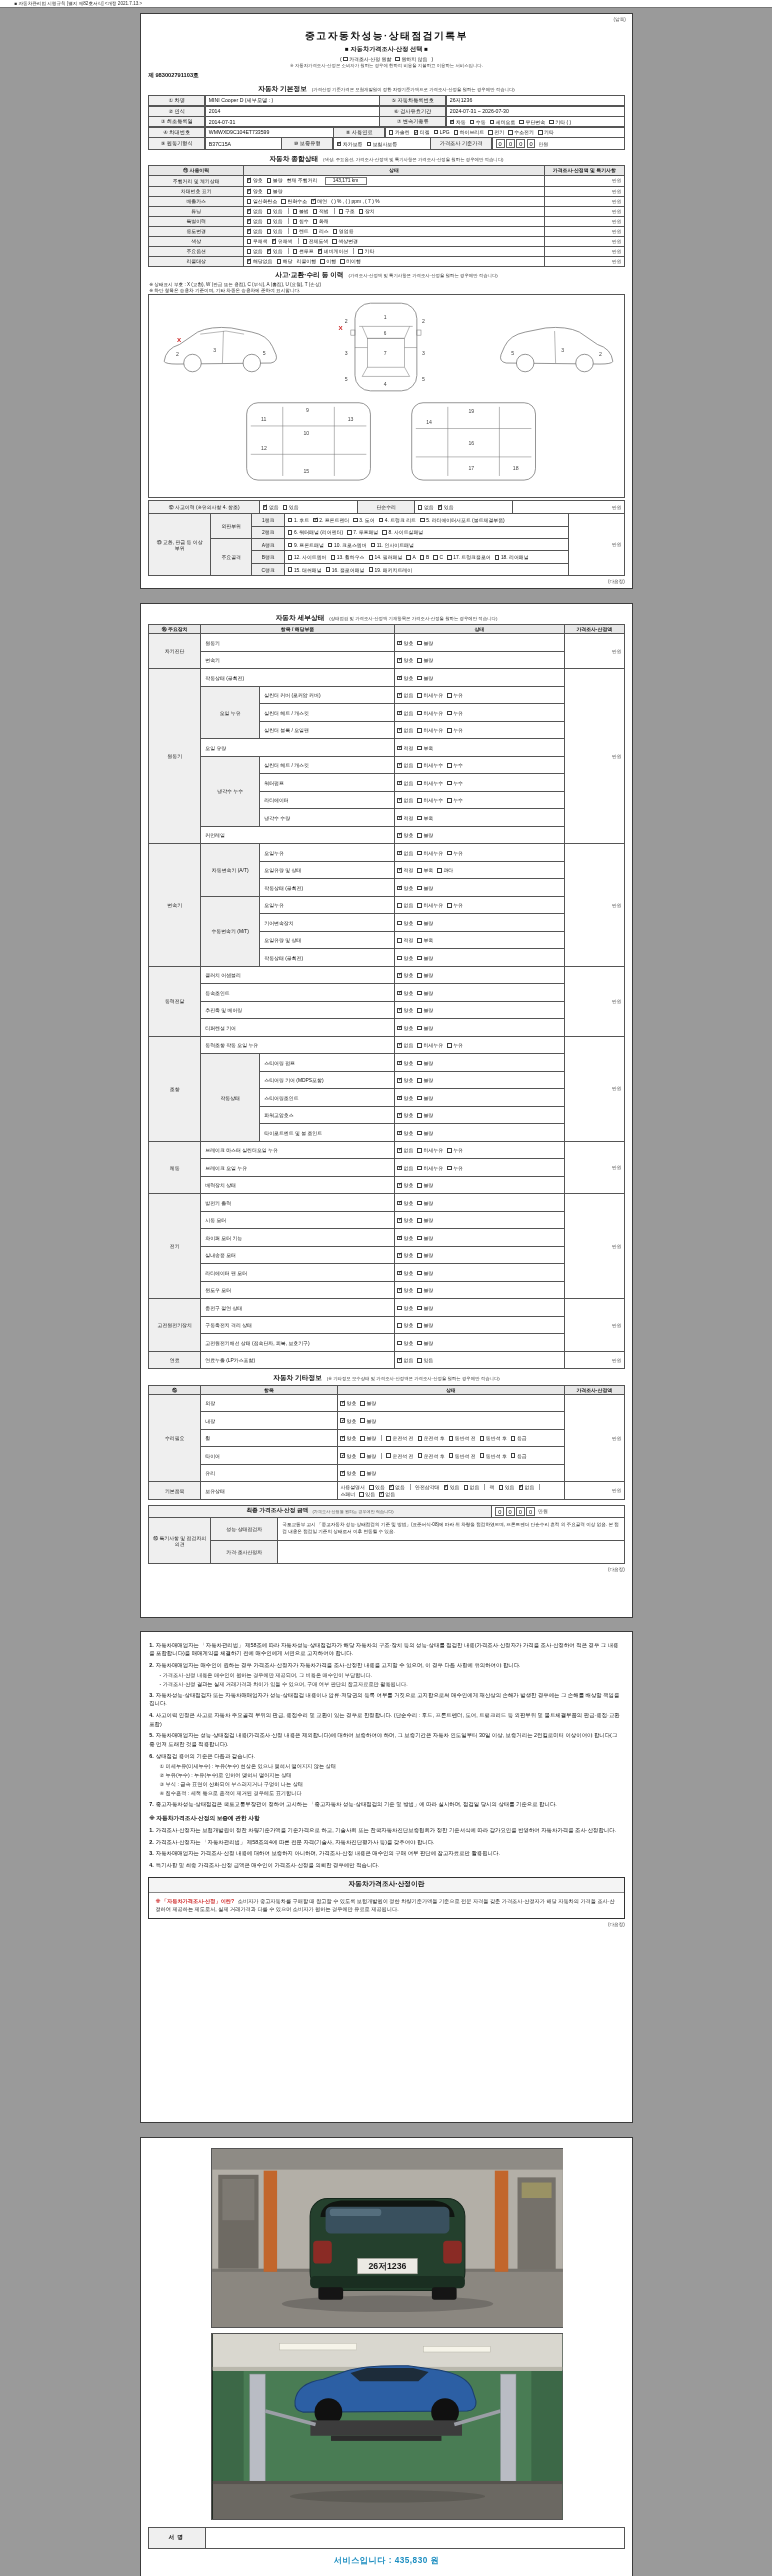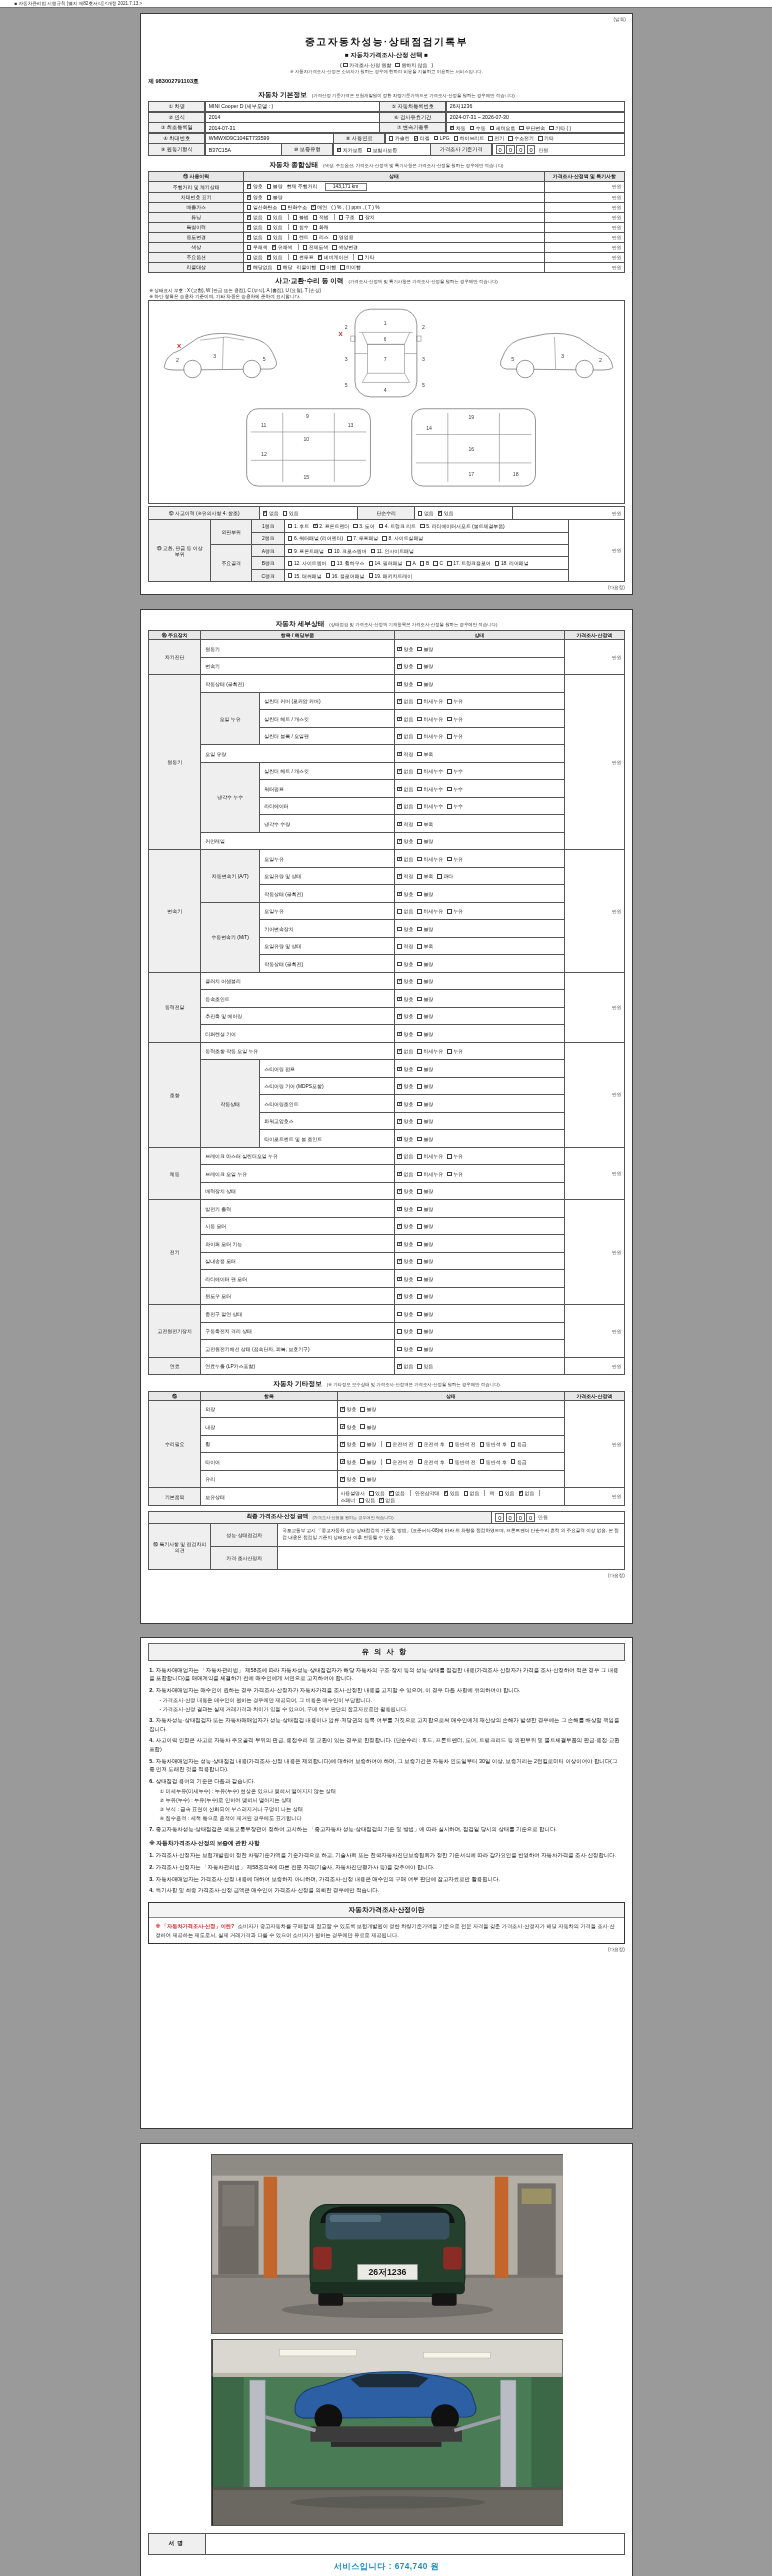--- a/index.html
+++ b/index.html
@@ -3,21 +3,21 @@
 <meta charset="utf-8">
 <style>
 *{box-sizing:border-box;margin:0;padding:0}
 html,body{width:773px;background:#9a9a9a;font-family:"Liberation Sans","DejaVu Sans",sans-serif;color:#111}
 body{min-height:2576px}
 .topstrip{background:#fff;height:8.2px;font-size:4.6px;color:#333;padding:1px 0 0 14.4px;border-bottom:0.5px solid #777}
 .wrap{width:493px;margin:0 auto;padding-bottom:12.4px}
 .panel{background:#fff;border:0.5px solid #3c3c3c;margin-top:13.4px;padding:5.2px 7.2px 4.1px;position:relative}
 .panel.first{margin-top:5.2px}
 .side-label{position:absolute;top:3.1px;right:6.2px;font-size:4.6px;color:#555}
-h1.title{text-align:center;font-size:9.8px;letter-spacing:1.5px;margin-top:16px}
+h1.title{text-align:center;font-size:9.8px;letter-spacing:1.5px;margin-top:10px}
 .subtitle{text-align:center;font-size:6.2px;font-weight:bold;margin-top:2.1px}
 .sub-opt{text-align:center;font-size:5.2px;margin-top:1.5px}
 .sub-note{text-align:center;font-size:4.4px;color:#444;margin-top:1px}
 .doc-no{font-size:5.7px;font-weight:bold;margin:4.1px 0 1px}
 .sec-head{text-align:center;margin:4.6px 0 1.5px;font-size:6.7px;font-weight:bold}
 .sec-head .note{font-size:4.4px;font-weight:normal;color:#333;margin-left:3.1px}
 .legend{font-size:4.6px;color:#222;margin:1px 0 0 1px}
 .t{border-collapse:collapse;width:100%;table-layout:fixed}
 .t td{border:0.5px solid #555;font-size:4.9px;padding:1px 2.6px;vertical-align:middle;word-break:break-all}
 .t .lab{background:#efefef;text-align:center;word-break:keep-all}
@@ -640,21 +640,20 @@
               <td class="rtxt"></td>
             </tr>
           </tbody>
         </table>
       </div>
 
     <div class="nextpage">(다음장)</div>
   </div>
 
   <div class="panel" style="min-height:492px">
-    <div class="notice-title">유의사항</div>
     <div>
         <div class="nitem"><span class="nnum">1.</span><span class="ntext">자동차매매업자는 「자동차관리법」 제58조에 따라 자동차성능·상태점검자가 해당 자동차의 구조·장치 등의 성능·상태를 점검한 내용(가격조사·산정자가 가격을 조사·산정하여 적은 경우 그 내용을 포함합니다)을 매매계약을 체결하기 전에 매수인에게 서면으로 고지하여야 합니다.</span></div>
         <div class="nitem"><span class="nnum">2.</span><span class="ntext">자동차매매업자는 매수인이 원하는 경우 가격조사·산정자가 자동차가격을 조사·산정한 내용을 고지할 수 있으며, 이 경우 다음 사항에 유의하여야 합니다.</span><div class="nsub">- 가격조사·산정 내용은 매수인이 원하는 경우에만 제공되며, 그 비용은 매수인이 부담합니다.</div><div class="nsub">- 가격조사·산정 결과는 실제 거래가격과 차이가 있을 수 있으며, 구매 여부 판단의 참고자료로만 활용됩니다.</div></div>
         <div class="nitem"><span class="nnum">3.</span><span class="ntext">자동차성능·상태점검자 또는 자동차매매업자가 성능·상태점검 내용이나 압류·저당권의 등록 여부를 거짓으로 고지함으로써 매수인에게 재산상의 손해가 발생한 경우에는 그 손해를 배상할 책임을 집니다.</span></div>
         <div class="nitem"><span class="nnum">4.</span><span class="ntext">사고이력 인정은 사고로 자동차 주요골격 부위의 판금, 용접수리 및 교환이 있는 경우로 한정합니다. (단순수리 : 후드, 프론트펜더, 도어, 트렁크리드 등 외판부위 및 볼트체결부품의 판금·용접·교환 포함)</span></div>
         <div class="nitem"><span class="nnum">5.</span><span class="ntext">자동차매매업자는 성능·상태점검 내용(가격조사·산정 내용은 제외합니다)에 대하여 보증하여야 하며, 그 보증기간은 자동차 인도일부터 30일 이상, 보증거리는 2천킬로미터 이상이어야 합니다(그 중 먼저 도래한 것을 적용합니다).</span></div>
         <div class="nitem"><span class="nnum">6.</span><span class="ntext">상태점검 용어의 기준은 다음과 같습니다.</span><div class="nsub">① 미세누유(미세누수) : 누유(누수) 현상은 있으나 맺혀서 떨어지지 않는 상태</div><div class="nsub">② 누유(누수) : 누유(누수)로 인하여 맺혀서 떨어지는 상태</div><div class="nsub">③ 부식 : 금속 표면이 산화되어 부스러지거나 구멍이 나는 상태</div><div class="nsub">④ 침수흔적 : 세척 등으로 흔적이 제거된 경우에도 표기합니다</div></div>
         <div class="nitem"><span class="nnum">7.</span><span class="ntext">중고자동차성능·상태점검은 국토교통부장관이 정하여 고시하는 「중고자동차 성능·상태점검의 기준 및 방법」에 따라 실시하며, 점검일 당시의 상태를 기준으로 합니다.</span></div>
         <div class="nsubtitle">※ 자동차가격조사·산정의 보증에 관한 사항</div>
         <div class="nitem"><span class="nnum">1.</span><span class="ntext">가격조사·산정자는 보험개발원이 정한 차량기준가액을 기준가격으로 하고, 기술사회 또는 한국자동차진단보증협회가 정한 기준서식에 따라 감가요인을 반영하여 자동차가격을 조사·산정합니다.</span></div>
@@ -725,19 +724,19 @@
         <ellipse cx="340" cy="316" rx="190" ry="12" fill="#4e4b46" opacity="0.5"></ellipse>
       </svg>
     </div>
 
     <div class="sign-row">
       <div class="sign-lab">서명</div>
       <div class="sign-space"></div>
     </div>
 
     <div class="fee">
-      <span>서비스입니다</span><span> : </span><span>674,740 원</span>
+      <span>서비스입니다</span><span> : </span><span>435,830 원</span>
     </div>
 
   </div>
 
 </div>
 
 
 </body></html>

